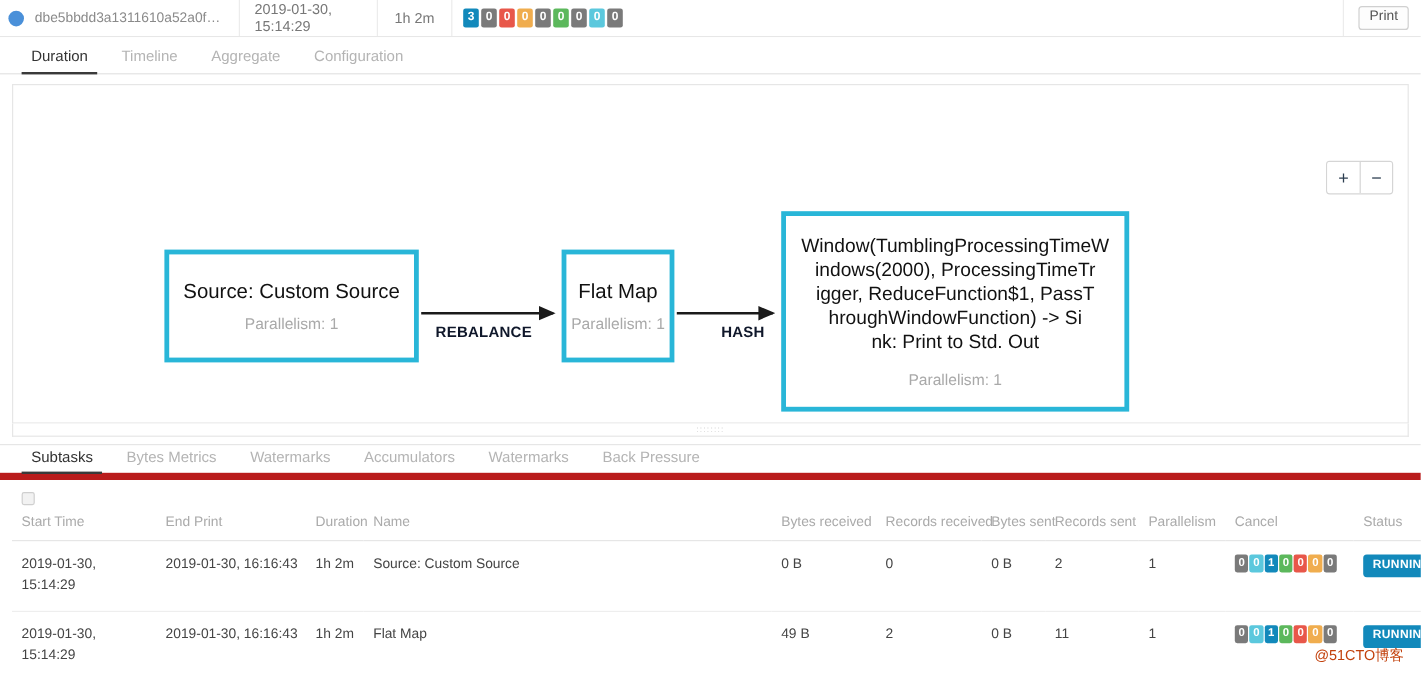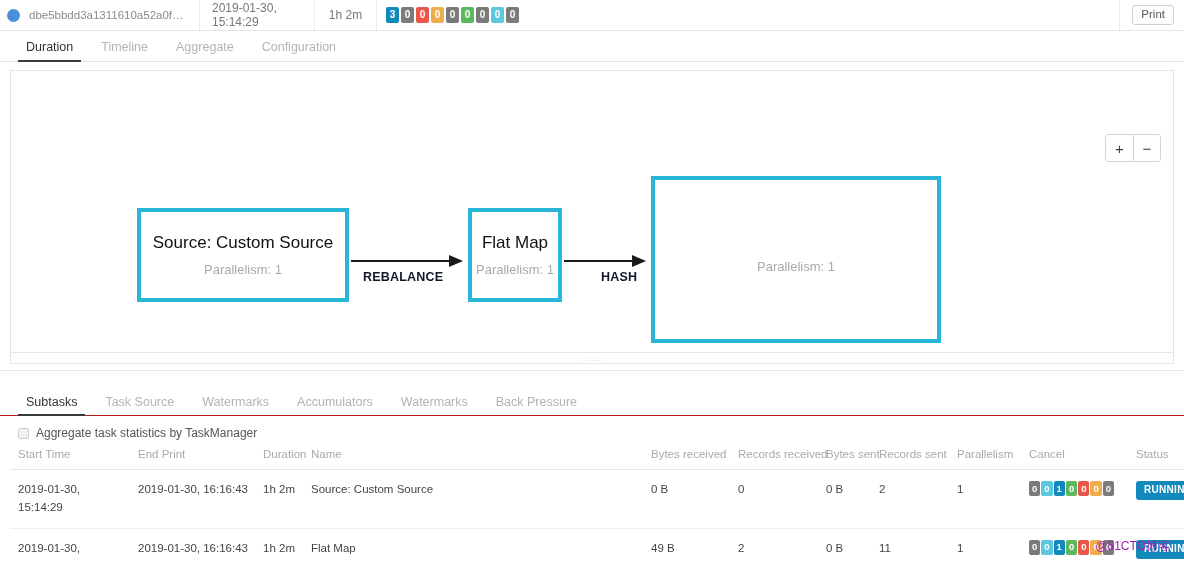--- a/index.html
+++ b/index.html
@@ -196,23 +196,23 @@
     font-size: 7px;
     color: #cfcfcf;
     letter-spacing: 1px;
     line-height: 1;
     user-select: none;
   }
 
   
   .bottomtabs {
     margin: 6px 0 0 0;
-    height: 46px;
+    height: 30px;
     border-top: 1px solid #e6e6e6;
-    border-bottom: 1px solid #b91c1c;
+    border-bottom: 6px solid #b91c1c;
     display: flex;
     align-items: flex-end;
     padding-left: 12px;
   }
   .btab {
     font-size: 12.5px;
     color: #b4b4b4;
     padding: 0 14px 7px;
     cursor: pointer;
     line-height: 1;
@@ -304,21 +304,21 @@
     padding: 4px 8px 5px;
     border-radius: 3px;
     line-height: 1;
   }
 
   .watermark {
     position: absolute;
     right: 14px;
     bottom: 6px;
     font-size: 12px;
-    color: #a21caf;
+    color: #c2410c;
     user-select: none;
   }
 </style>
 </head>
 <body>
 
 <div class="topbar">
   <div class="tb-cell tb-jobid">
     <span class="job-dot"></span>
     <span class="job-id-text">dbe5bbdd3a1311610a52a0f74457a1aa</span>
@@ -372,43 +372,47 @@
     <div class="node-title">Source: Custom Source</div>
     <div class="node-par">Parallelism: 1</div>
   </div>
 
   <div class="node" id="node-flatmap">
     <div class="node-title">Flat Map</div>
     <div class="node-par">Parallelism: 1</div>
   </div>
 
   <div class="node" id="node-window">
+    <div class="node-title">Window(TumblingProcessingTimeW
+indows(2000), ProcessingTimeTr
+igger, ReduceFunction$1, PassT
+hroughWindowFunction) -&gt; Si
+nk: Print to Std. Out</div>
     <div class="node-par">Parallelism: 1</div>
   </div>
 
   <div class="edge-label" id="lbl-rebalance">REBALANCE</div>
   <div class="edge-label" id="lbl-hash">HASH</div>
 </div>
 
 <div class="grip">
   <span class="grip-dots">::::::::</span>
 </div>
 
 <div class="bottomtabs" id="bottom-tabs">
     <div class="btab active">Subtasks</div>
-    <div class="btab">Task Source</div>
+    <div class="btab">Bytes Metrics</div>
     <div class="btab">Watermarks</div>
     <div class="btab">Accumulators</div>
     <div class="btab">Watermarks</div>
     <div class="btab">Back Pressure</div>
   </div>
 
 <div class="agg-row">
   <span class="agg-box"></span>
-  <span class="agg-label">Aggregate task statistics by TaskManager</span>
 </div>
 
 <div class="table-area">
   <table class="subtasks">
     <colgroup>
       <col class="c-start">
         <col class="c-end">
         <col class="c-dur">
         <col class="c-name">
       <col class="c-br">

